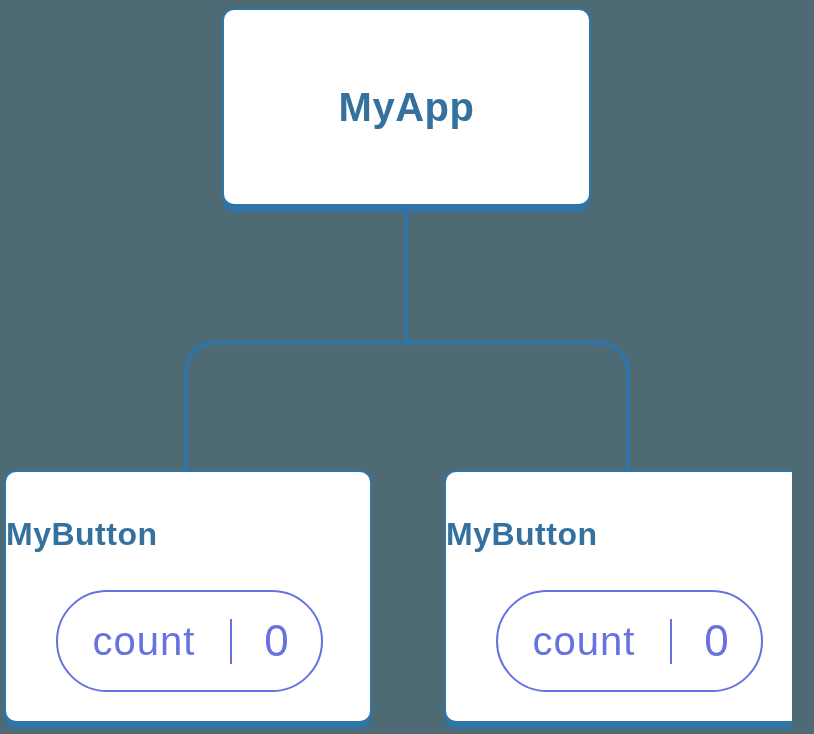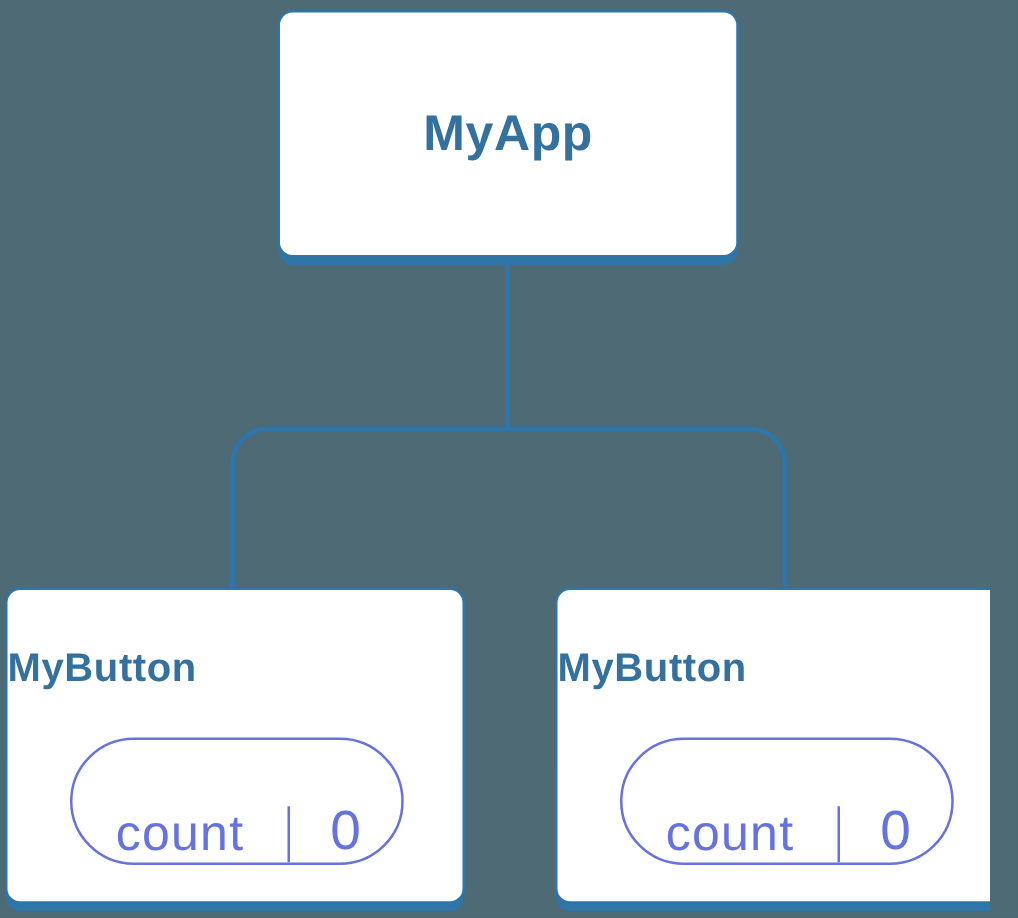--- a/index.html
+++ b/index.html
@@ -87,21 +87,21 @@
   .state-pill {
     position: absolute;
     top: 118px;
     left: 50px;
     width: 267px;
     height: 102px;
     border: 2px solid #6672e0;
     border-radius: 51px;
     box-sizing: border-box;
     display: flex;
-    align-items: flex-end;
+    align-items: center;
     background: #ffffff;
     overflow: hidden;
   }
   .state-key-cell {
     width: 174px;
     display: flex;
     align-items: center;
     justify-content: center;
     border-right: 2px solid #6672e0;
     box-sizing: border-box;

